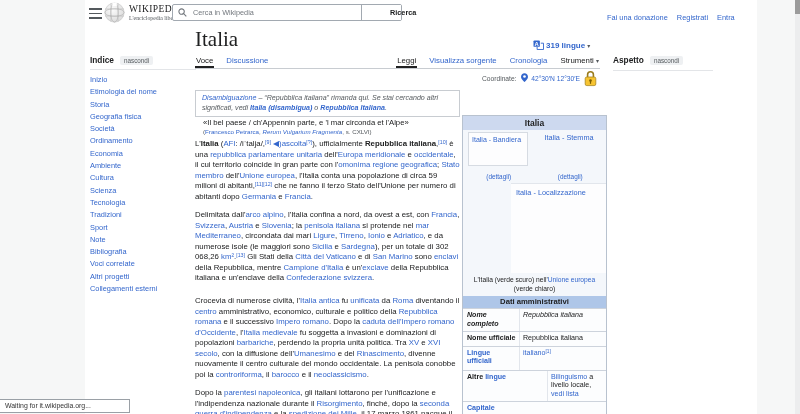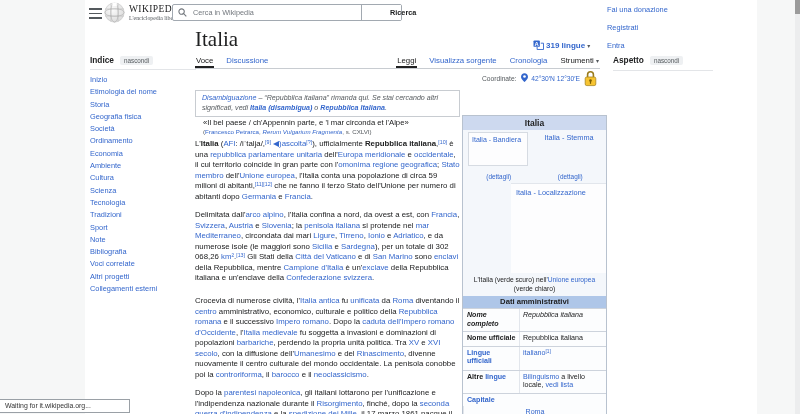--- a/index.html
+++ b/index.html
@@ -19,21 +19,21 @@
   .wordmark .wm-title{font-size:9.5px;letter-spacing:0.4px;color:#202122;}
   .wordmark .wm-tag{font-size:5.8px;color:#54595d;margin-top:1px;}
   .search-box{position:absolute;left:172px;top:4px;width:230px;height:17px;background:#fff;
      border:1px solid #a2a9b1;border-radius:2px;display:flex;align-items:center;box-sizing:border-box;}
   .search-box svg{margin:0 4px 0 5px;flex:none;}
   .search-input{flex:1;border:none;outline:none;font-size:7.3px;color:#202122;background:transparent;
      font-family:"Liberation Sans",sans-serif;min-width:0;}
   .search-input::placeholder{color:#72777d;}
   .search-btn{flex:none;width:40px;height:100%;border:none;border-left:1px solid #a2a9b1;background:#fff;
      font-size:7.3px;font-weight:bold;color:#202122;cursor:pointer;font-family:"Liberation Sans",sans-serif;padding-left:28px;}
-  .header-links{position:absolute;left:607px;top:5px;display:flex;gap:9px;font-size:7.4px;flex-direction:column;}
+  .header-links{position:absolute;left:607px;top:13px;display:flex;gap:9px;font-size:7.4px;}
   
   .toc{position:absolute;left:90px;top:55px;width:106px;}
   .toc-head{display:flex;align-items:center;gap:6px;padding-bottom:4px;border-bottom:1px solid #e3e5e8;}
   .toc-title{font-size:8.3px;font-weight:bold;}
   .badge{font-size:6.3px;color:#54595d;background:#eef0f2;padding:1px 4px;border-radius:2px;cursor:pointer;}
   .toc-items{margin-top:4px;}
   .toc-item{display:block;font-size:7.4px;line-height:12.3px;color:#3366cc;cursor:pointer;white-space:nowrap;}
   
   .article-title{position:absolute;left:195px;top:27px;font-family:"Liberation Serif",serif;font-size:21px;}
   .languages{position:absolute;left:533px;top:40px;display:flex;align-items:center;gap:2px;
@@ -73,21 +73,21 @@
   .ib-dettagli span{width:50%;text-align:center;font-size:6.4px;color:#3366cc;cursor:pointer;}
   .ib-map{height:90px;background:#fdfdfe;border-top:1px solid #e2e6ec;box-sizing:border-box;
      padding:4px 5px;font-size:7.3px;color:#3366cc;margin-left:48px;}
   .ib-caption{min-height:20px;text-align:center;font-size:6.7px;line-height:9px;padding:2px 8px 3px 8px;box-sizing:border-box;}
   .ib-header{height:12px;line-height:12px;text-align:center;font-weight:bold;font-size:7.7px;background:#aec6e8;}
   .ib-row{display:flex;border-top:1px solid #cdd3dc;background:#fcfdfe;}
   .ib-label{width:56px;box-sizing:border-box;padding:2px 2px 2px 4px;font-size:7.1px;line-height:8.8px;font-weight:bold;}
   .ib-value{flex:1;box-sizing:border-box;padding:2px 3px;font-size:7.1px;line-height:8.8px;border-left:1px solid #e2e6ec;}
   .ib-value.center{text-align:center;}
   .ib-row.h1{min-height:19px;font-style:italic;} .ib-row.h2{min-height:14px;} .ib-row.h3{min-height:23px;}
-  .ib-row.h4{min-height:22px;} .ib-row.h5{min-height:16px;flex-direction:column;}
+  .ib-row.h4{min-height:22px;gap:28px;} .ib-row.h5{min-height:16px;flex-direction:column;}
   
   .status{position:absolute;left:0;top:399px;width:130px;height:14px;background:#fff;
      border:1px solid #9aa0a6;border-left:none;box-sizing:border-box;font-size:6.9px;color:#333;
      padding:2px 0 0 5px;white-space:nowrap;overflow:hidden;}
   .scroll-track{position:absolute;right:0;top:0;width:5px;height:414px;background:#ecedee;}
   .scroll-thumb{position:absolute;right:0;top:0;width:5px;height:14px;background:#9b9b9b;cursor:grab;}
 </style>
 </head>
 <body>
 

